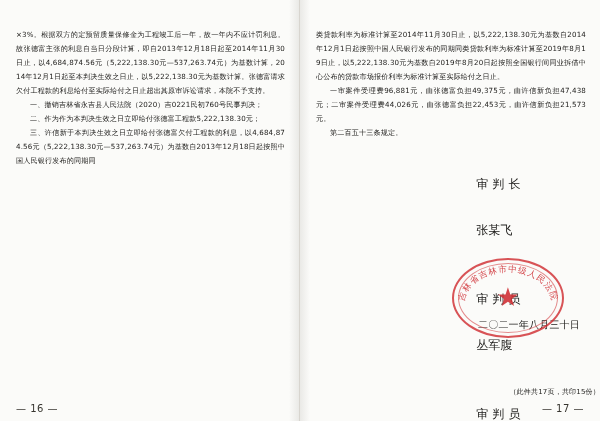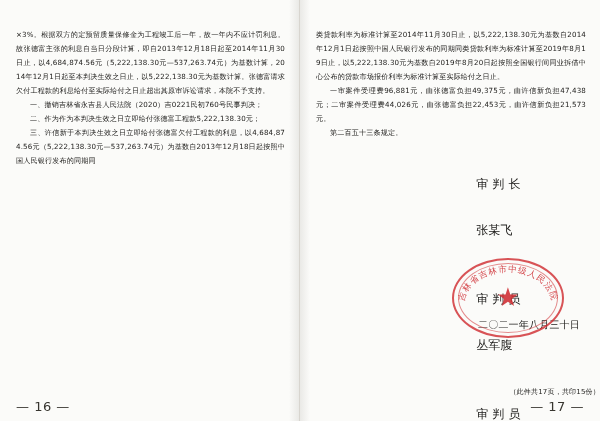--- a/index.html
+++ b/index.html
@@ -85,21 +85,21 @@
     left: 0;
     right: 0;
     text-align: right;
     font-size: 7px;
     color: #1c1b19;
     letter-spacing: 0.2px;
   }
   .page-number {
     position: absolute;
     bottom: 7px;
-    font-size: 13px;
+    font-size: 10px;
     color: #37352f;
     letter-spacing: 0.5px;
   }
   #left-page .page-number {
     left: 16px;
   }
   #right-page .page-number {
     right: 16px;
   }
   

